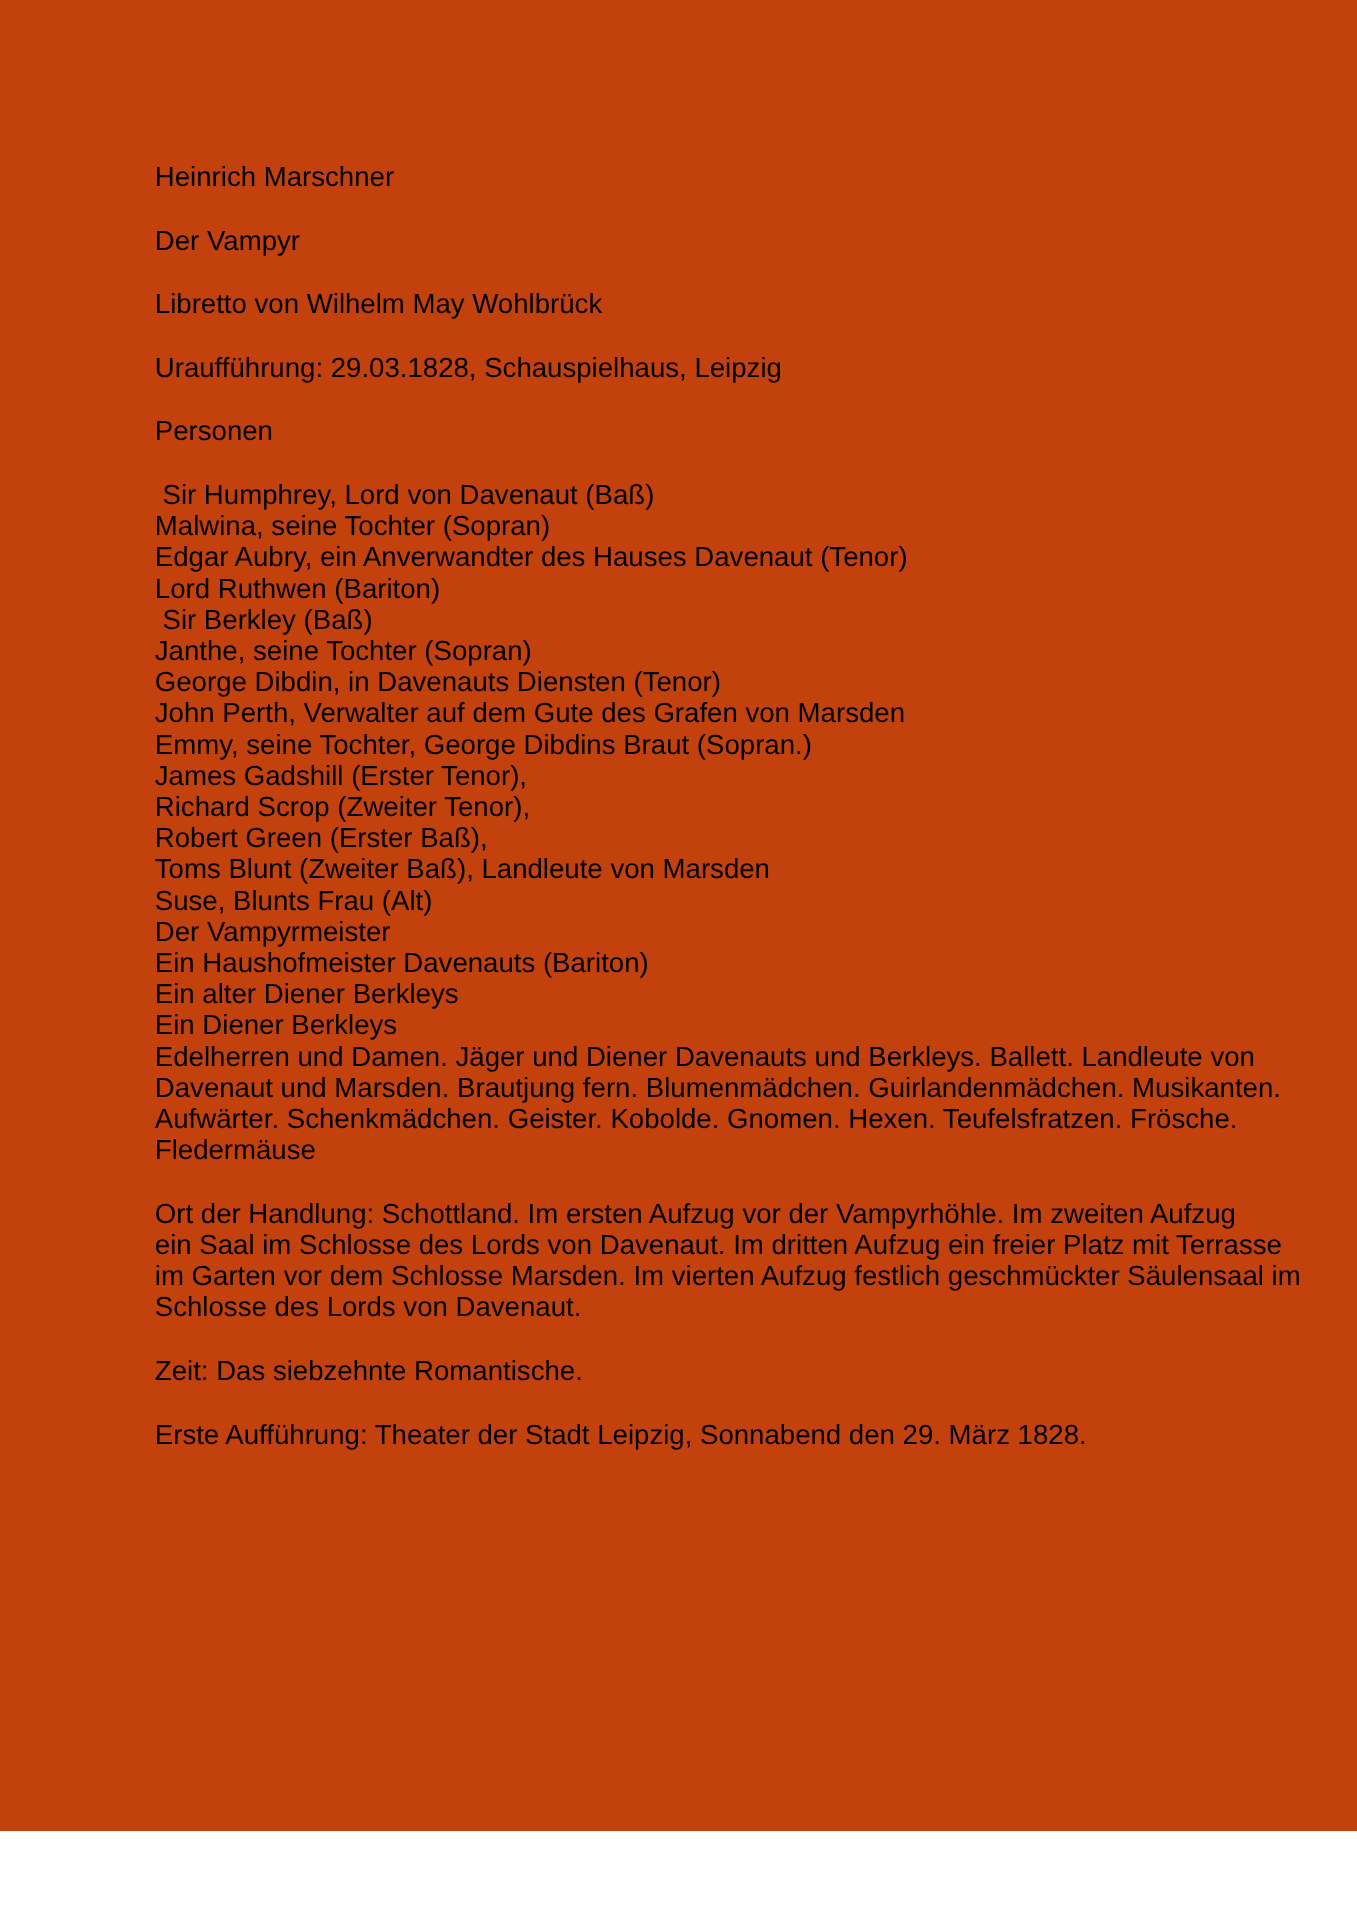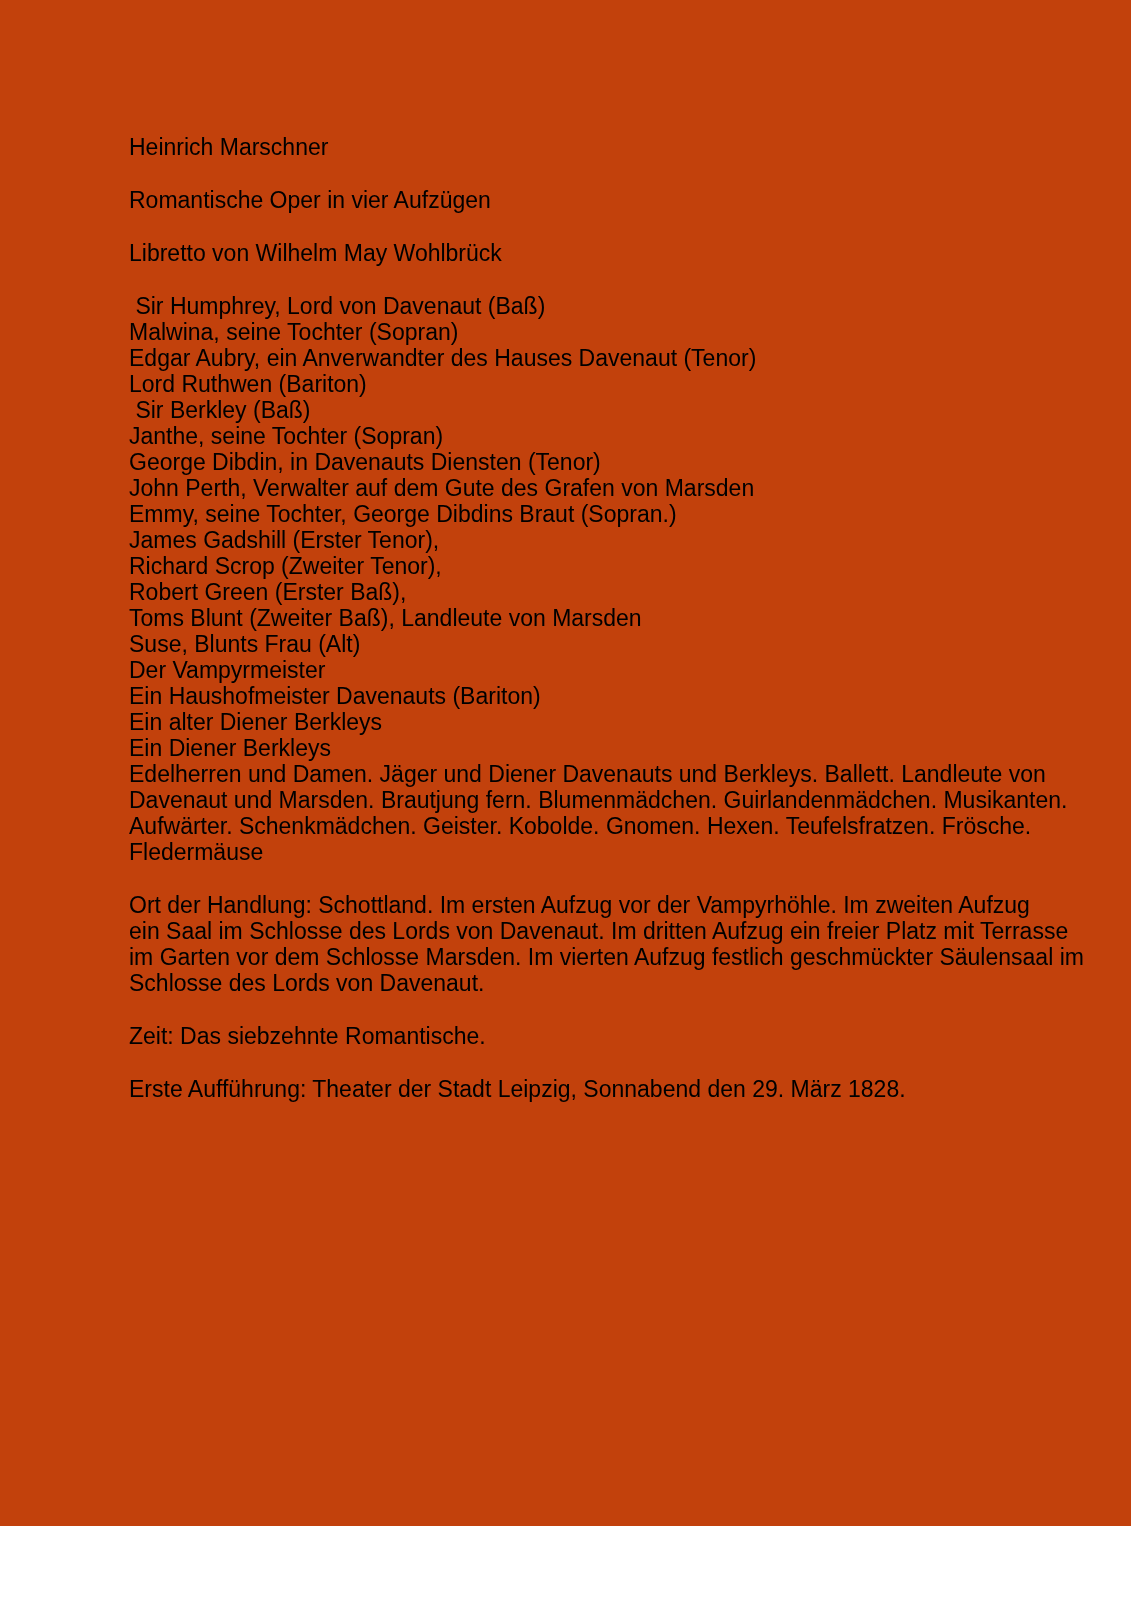--- a/index.html
+++ b/index.html
@@ -21,19 +21,21 @@
     white-space: pre;
   }
   .para:first-child { margin-top: 0; }
   .line { white-space: pre; }
 </style>
 </head>
 <body>
 
 <div class="page">
   <div class="para">Heinrich Marschner</div>
-  <div class="para">Romantische Oper in vier Aufzügen</div>
+  <div class="para">Der Vampyr</div>
   <div class="para">Libretto von Wilhelm May Wohlbrück</div>
+  <div class="para">Uraufführung: 29.03.1828, Schauspielhaus, Leipzig</div>
+  <div class="para">Personen</div>
   <div class="para"><div class="line"> Sir Humphrey, Lord von Davenaut (Baß)</div><div class="line">Malwina, seine Tochter (Sopran)</div><div class="line">Edgar Aubry, ein Anverwandter des Hauses Davenaut (Tenor)</div><div class="line">Lord Ruthwen (Bariton)</div><div class="line"> Sir Berkley (Baß)</div><div class="line">Janthe, seine Tochter (Sopran)</div><div class="line">George Dibdin, in Davenauts Diensten (Tenor)</div><div class="line">John Perth, Verwalter auf dem Gute des Grafen von Marsden</div><div class="line">Emmy, seine Tochter, George Dibdins Braut (Sopran.)</div><div class="line">James Gadshill (Erster Tenor),</div><div class="line">Richard Scrop (Zweiter Tenor),</div><div class="line">Robert Green (Erster Baß),</div><div class="line">Toms Blunt (Zweiter Baß), Landleute von Marsden</div><div class="line">Suse, Blunts Frau (Alt)</div><div class="line">Der Vampyrmeister</div><div class="line">Ein Haushofmeister Davenauts (Bariton)</div><div class="line">Ein alter Diener Berkleys</div><div class="line">Ein Diener Berkleys</div><div class="line">Edelherren und Damen. Jäger und Diener Davenauts und Berkleys. Ballett. Landleute von</div><div class="line">Davenaut und Marsden. Brautjung fern. Blumenmädchen. Guirlandenmädchen. Musikanten.</div><div class="line">Aufwärter. Schenkmädchen. Geister. Kobolde. Gnomen. Hexen. Teufelsfratzen. Frösche.</div><div class="line">Fledermäuse</div></div>
   <div class="para"><div class="line">Ort der Handlung: Schottland. Im ersten Aufzug vor der Vampyrhöhle. Im zweiten Aufzug</div><div class="line">ein Saal im Schlosse des Lords von Davenaut. Im dritten Aufzug ein freier Platz mit Terrasse</div><div class="line">im Garten vor dem Schlosse Marsden. Im vierten Aufzug festlich geschmückter Säulensaal im</div><div class="line">Schlosse des Lords von Davenaut.</div></div>
   <div class="para">Zeit: Das siebzehnte Romantische.</div>
   <div class="para">Erste Aufführung: Theater der Stadt Leipzig, Sonnabend den 29. März 1828.</div>
 </div>
 
 </body></html>

